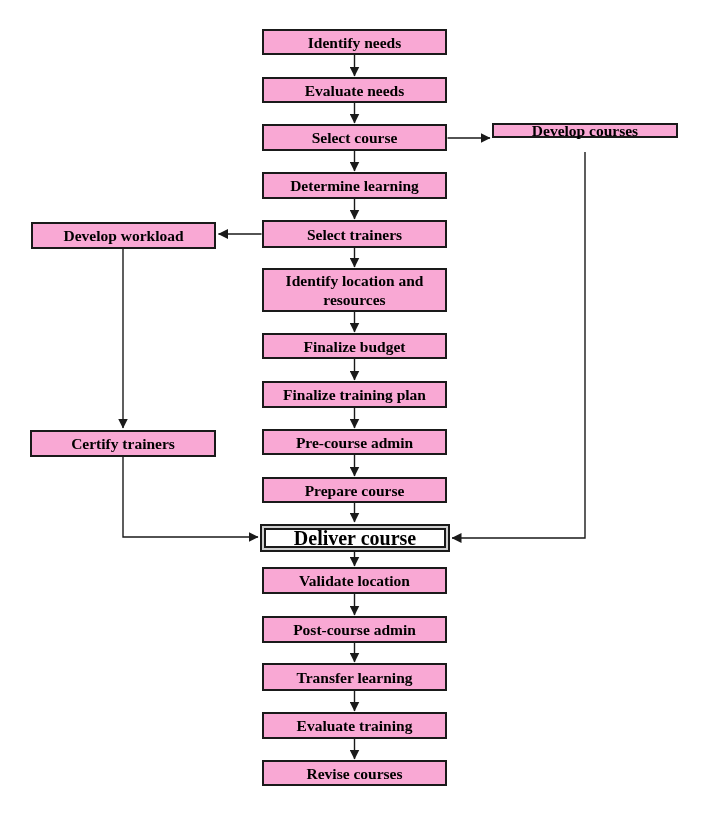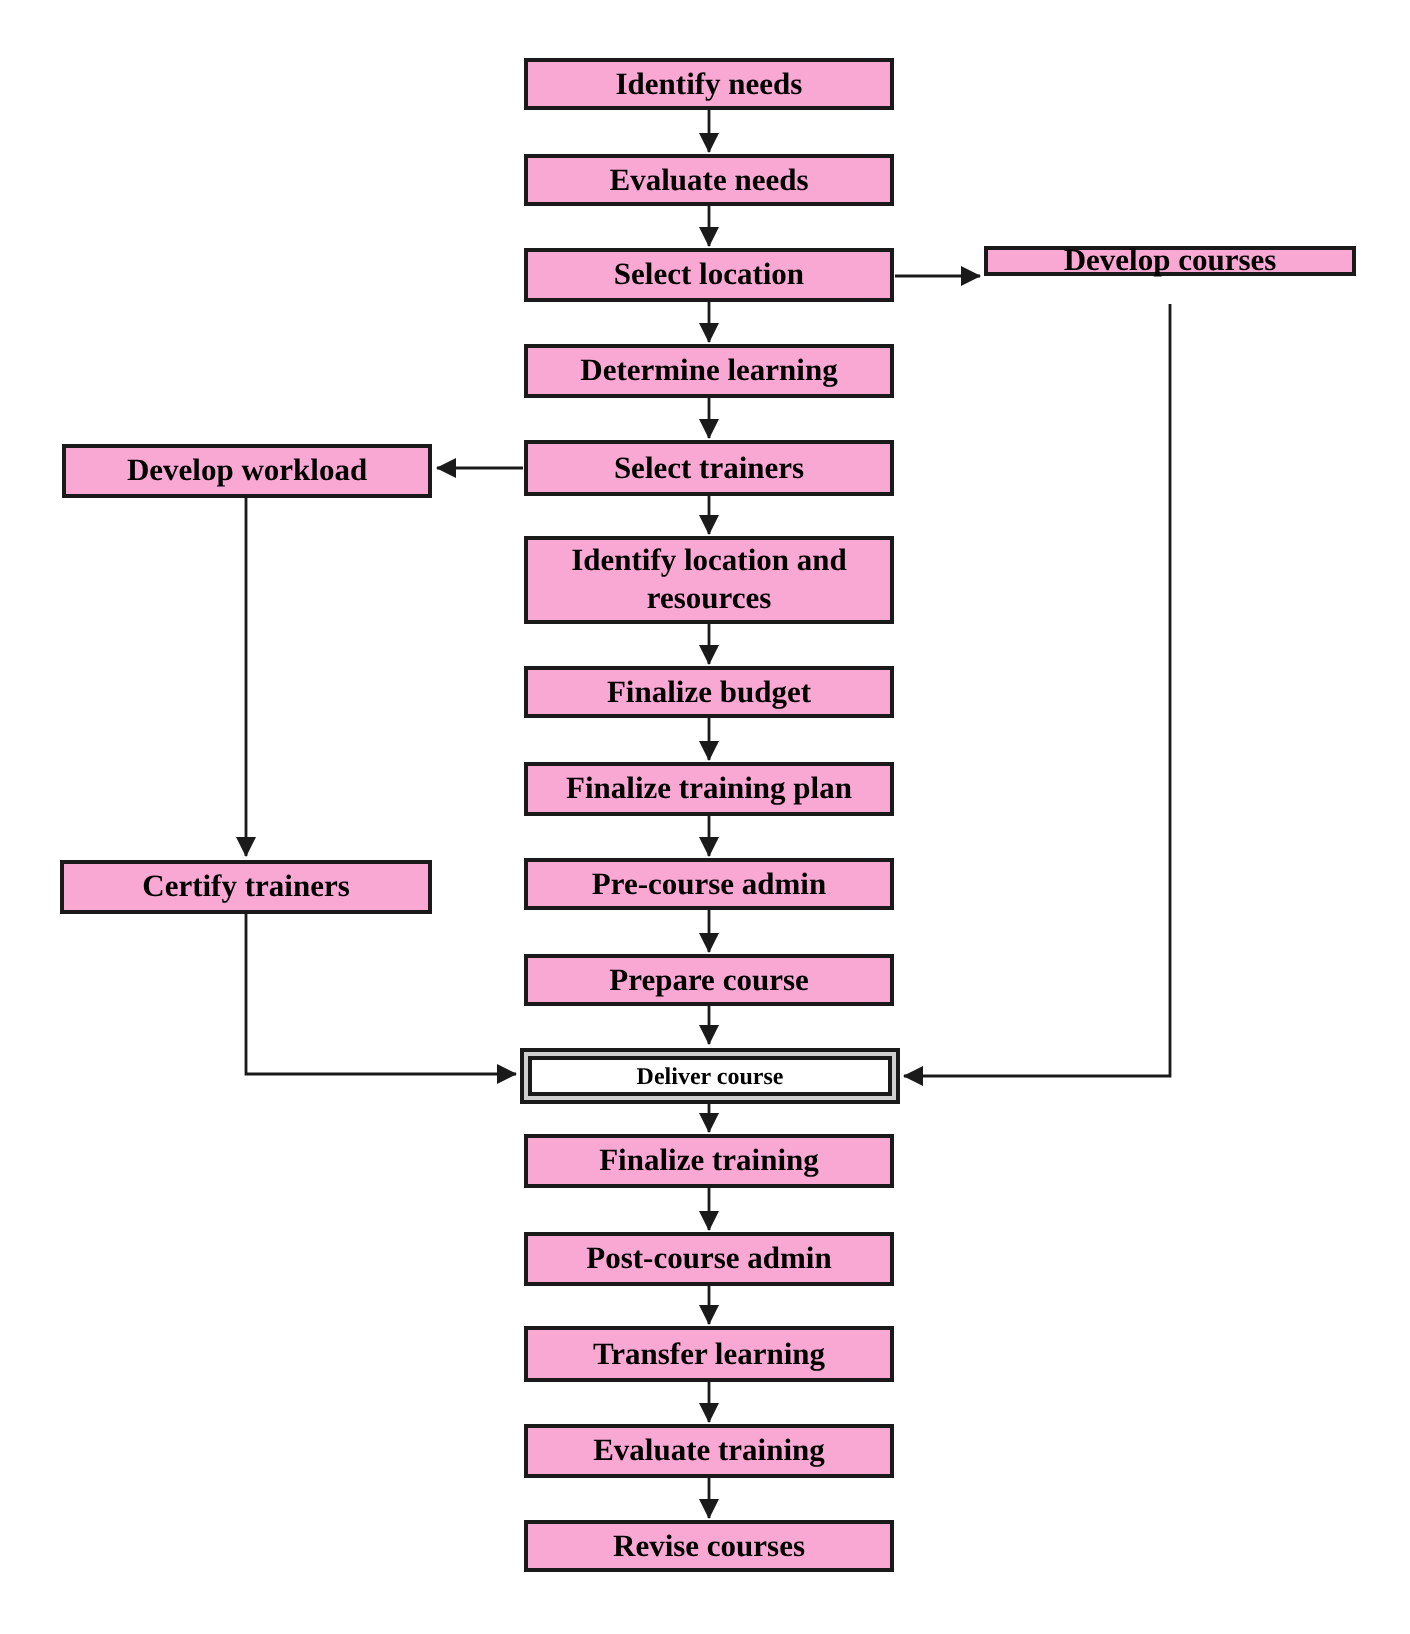--- a/index.html
+++ b/index.html
@@ -34,21 +34,21 @@
   }
   .node.double .inner {
     position: absolute;
     left: 2px; right: 2px; top: 2px; bottom: 2px;
     border: 2px solid #1a1a1a;
     background: #ffffff;
     display: flex;
     align-items: center;
     justify-content: center;
     font-weight: 700;
-    font-size: 12px;
+    font-size: 20px;
     color: #000000;
   }
 </style>
 </head>
 <body>
 
 <div class="canvas">
 
   <svg class="connectors" width="705" height="817" viewBox="0 0 705 817">
     <defs>
@@ -80,21 +80,21 @@
     <polyline points="123,457 123,537 258,537" fill="none" stroke="#1a1a1a" stroke-width="1.4" marker-end="url(#ah)"></polyline>
   </svg>
 
   <div class="node" style="left:262px; top:29px; width:185px; height:26px;">
     <span>Identify needs</span>
   </div>
   <div class="node" style="left:262px; top:77px; width:185px; height:26px;">
     <span>Evaluate needs</span>
   </div>
   <div class="node" style="left:262px; top:124px; width:185px; height:27px;">
-    <span>Select location</span>
+    <span>Select course</span>
   </div>
   <div class="node" style="left:262px; top:172px; width:185px; height:27px;">
     <span>Determine learning</span>
   </div>
   <div class="node" style="left:262px; top:220px; width:185px; height:28px;">
     <span>Select trainers</span>
   </div>
   <div class="node" style="left:262px; top:268px; width:185px; height:44px;">
     <span>Identify location and resources</span>
   </div>
@@ -109,21 +109,21 @@
   </div>
   <div class="node" style="left:262px; top:477px; width:185px; height:26px;">
     <span>Prepare course</span>
   </div>
   <div class="node double" style="left:260px; top:524px; width:190px; height:28px;">
     <div class="inner">
       <span>Deliver course</span>
     </div>
   </div>
   <div class="node" style="left:262px; top:567px; width:185px; height:27px;">
-    <span>Finalize training</span>
+    <span>Validate location</span>
   </div>
   <div class="node" style="left:262px; top:616px; width:185px; height:27px;">
     <span>Post-course admin</span>
   </div>
   <div class="node" style="left:262px; top:663px; width:185px; height:28px;">
     <span>Transfer learning</span>
   </div>
   <div class="node" style="left:262px; top:712px; width:185px; height:27px;">
     <span>Evaluate training</span>
   </div>

